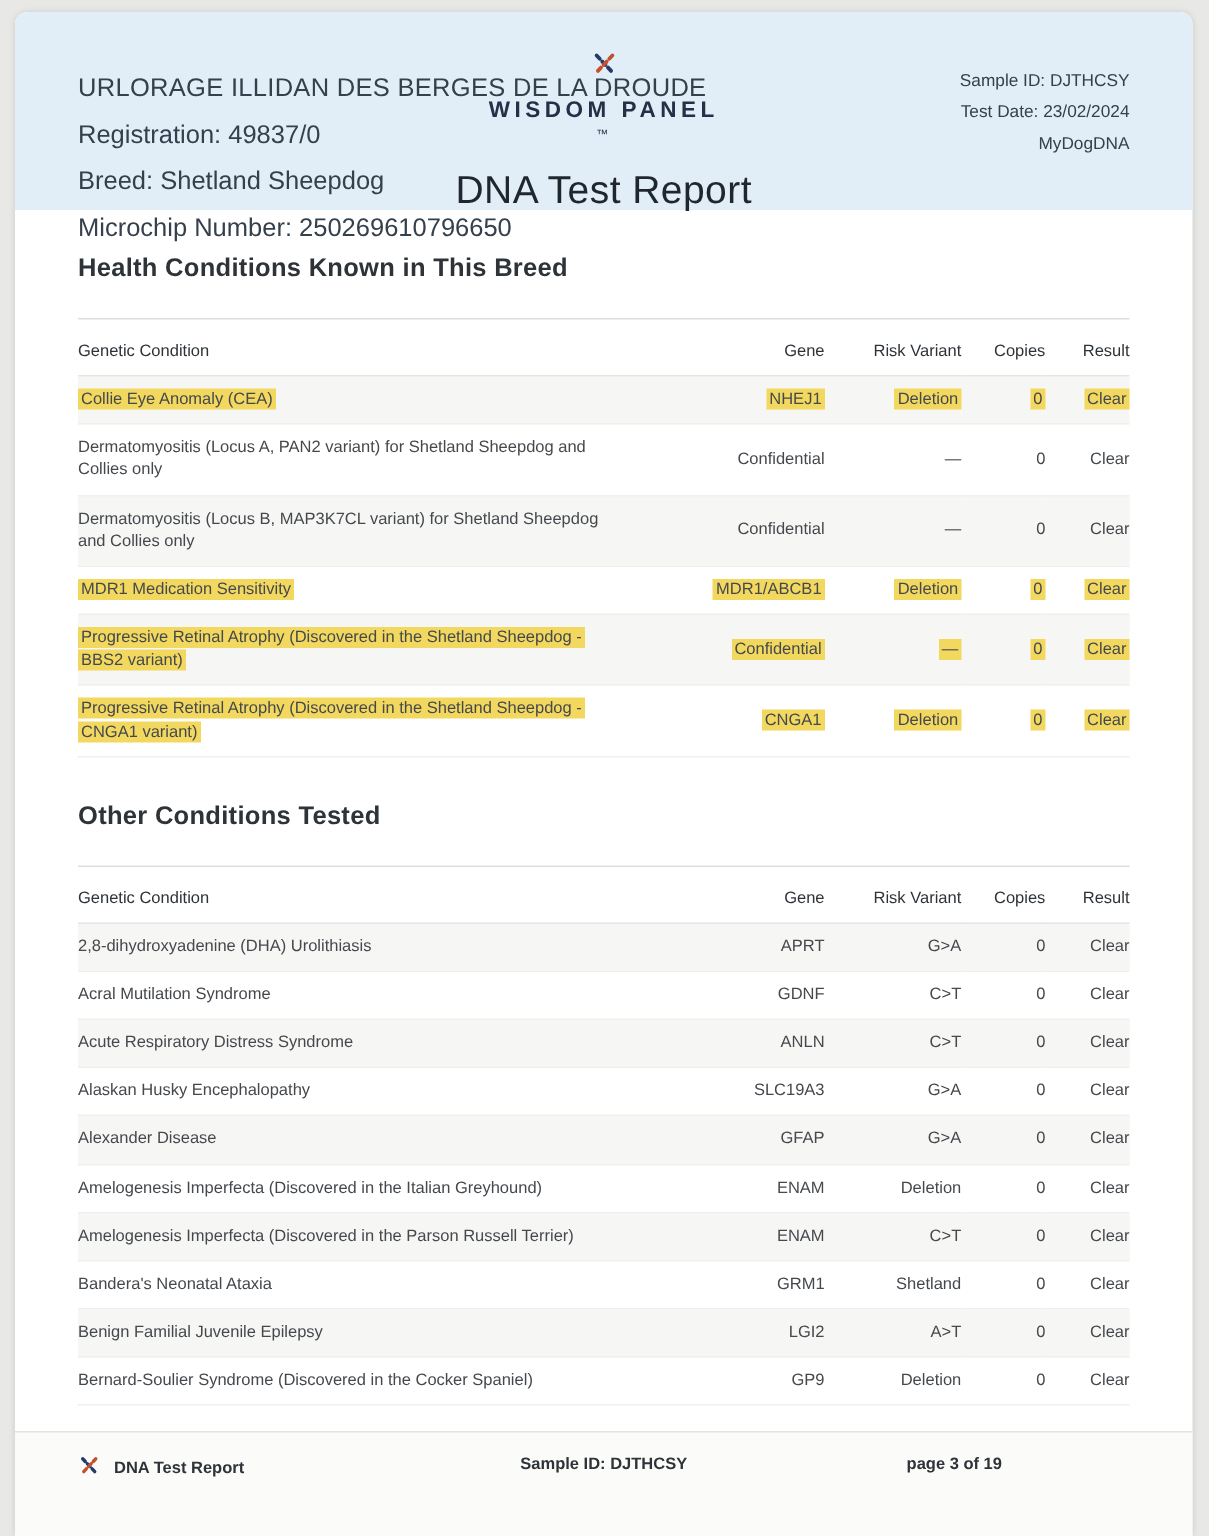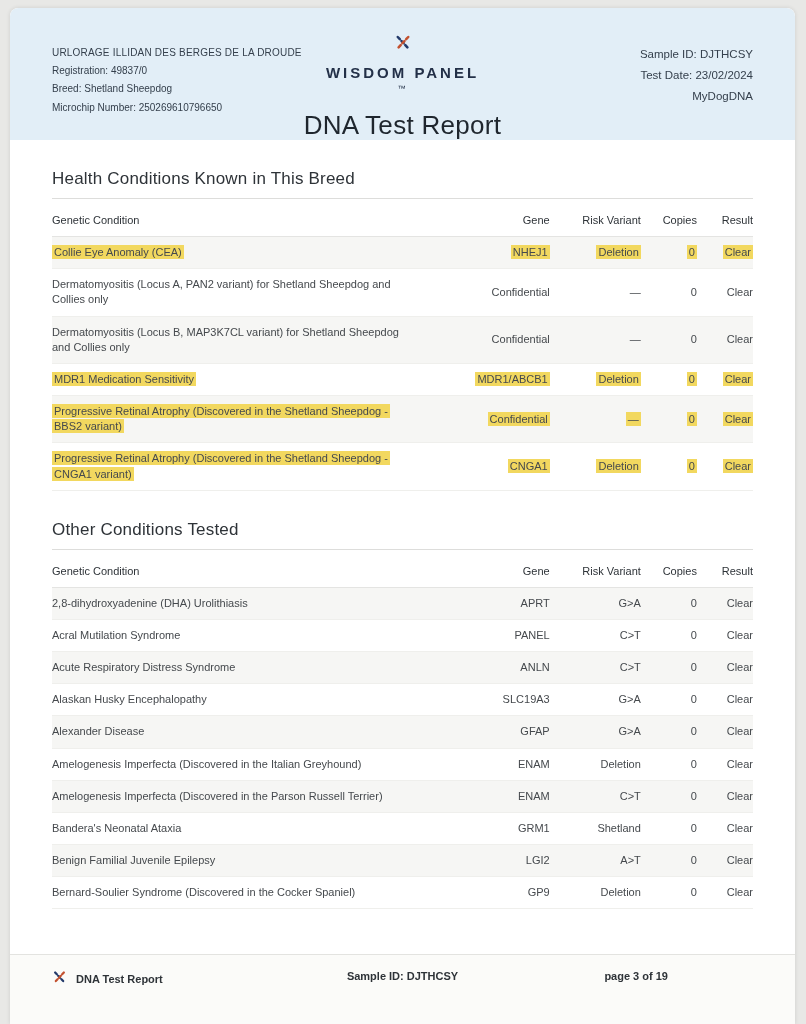--- a/index.html
+++ b/index.html
@@ -24,21 +24,21 @@
   .banner {
     position: relative;
     height: 132px;
     flex: 0 0 132px;
     background: #e2eef7;
     border-radius: 8px 8px 0 0;
   }
   .owner-block {
     position: absolute;
     left: 42px; top: 36px;
-    font-size: 10px;
+    font-size: 17px;
     line-height: 1.82;
     color: #35404d;
   }
   .owner-block .dog-name { letter-spacing: 0.2px; }
   .id-block {
     position: absolute;
     right: 42px; top: 36px;
     font-size: 11.5px;
     line-height: 1.82;
     color: #35404d;
@@ -76,23 +76,23 @@
   }
   
   .content {
     flex: 1 1 auto;
     padding: 0 42px;
     overflow: hidden;
   }
   .section-heading {
     margin-top: 29px;
     font-size: 17px;
-    font-weight: 400;
+    font-weight: 700;
     color: #2e3338;
-    padding-bottom: 9px;
+    padding-bottom: 23px;
     border-bottom: 1px solid #dddddb;
     letter-spacing: 0.2px;
   }
   table.conditions {
     width: 100%;
     border-collapse: collapse;
     table-layout: fixed;
     font-size: 11px;
   }
   table.conditions th {
@@ -265,21 +265,21 @@
         <tbody>
             <tr>
               <td>2,8-dihydroxyadenine (DHA) Urolithiasis</td>
               <td>APRT</td>
               <td>G&gt;A</td>
               <td>0</td>
               <td>Clear</td>
             </tr>
             <tr>
               <td>Acral Mutilation Syndrome</td>
-              <td>PANEL</td>
+              <td>GDNF</td>
               <td>C&gt;T</td>
               <td>0</td>
               <td>Clear</td>
             </tr>
             <tr>
               <td>Acute Respiratory Distress Syndrome</td>
               <td>ANLN</td>
               <td>C&gt;T</td>
               <td>0</td>
               <td>Clear</td>

